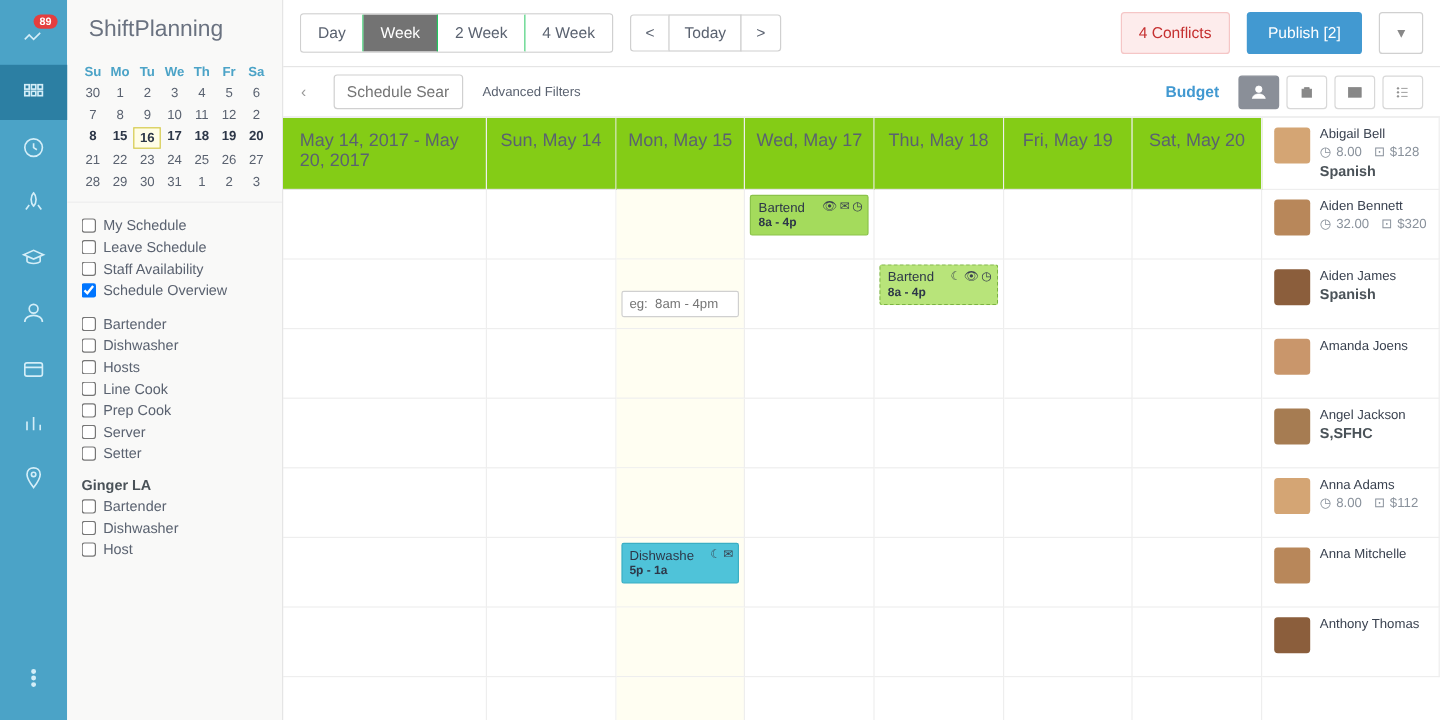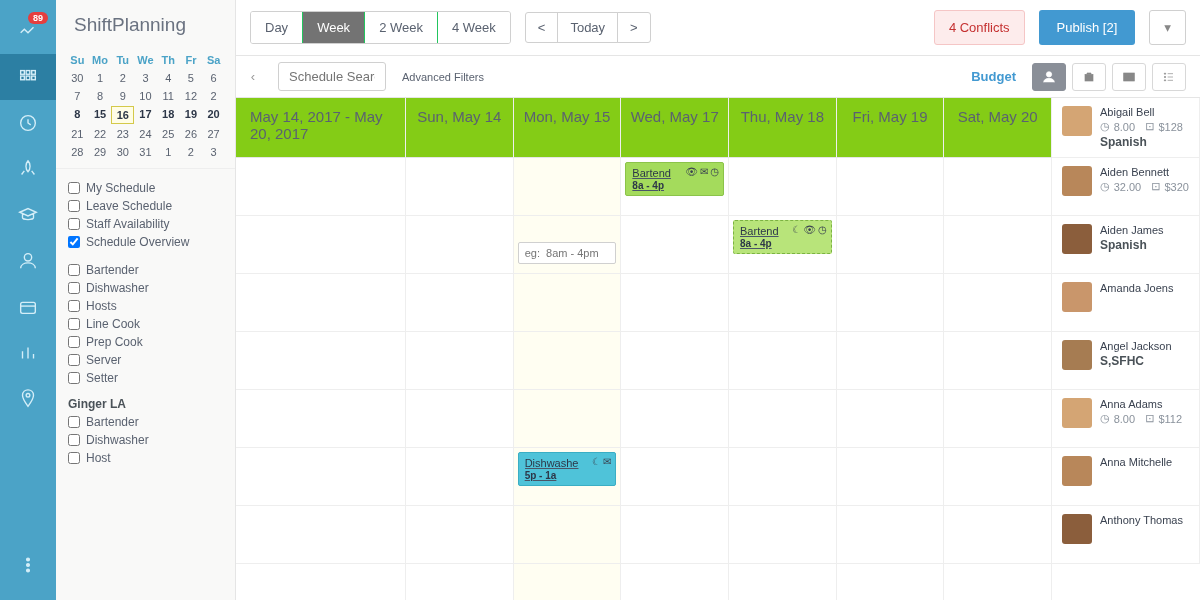--- a/index.html
+++ b/index.html
@@ -55,21 +55,21 @@
 .ticons { display: flex; gap: 6px; }
 .ticon { width: 34px; height: 28px; border: 1px solid #d8d8d8; border-radius: 3px; display: flex; align-items: center; justify-content: center; cursor: pointer; background: #fff; }
 .ticon.on { background: #8a8f98; border-color: #8a8f98; }
 .ticon svg { width: 16px; height: 16px; fill: #888; stroke: #888; }
 .ticon.on svg { fill: #fff; stroke: #fff; }
 
 .grid-wrap { flex: 1; overflow: auto; }
 .sched { display: grid; grid-template-columns: 170px repeat(7, 1fr); }
 .ghead { border-bottom: 1px solid #e5e5e5; border-right: 1px solid #eee; padding: 10px 8px; font-size: 15px; color: #5a6270; text-align: center; background: #84cc16; position: sticky; top: 0; z-index: 2; }
 .ghead.first { text-align: left; padding-left: 14px; }
-.gcell { border-bottom: 1px solid #eee; border-right: 1px solid #eee; min-height: 58px; padding: 4px; position: relative; text-decoration: underline; }
+.gcell { border-bottom: 1px solid #eee; border-right: 1px solid #eee; min-height: 58px; padding: 4px; position: relative; }
 .gcell.tue { background: #fffef2; }
 .person { display: flex; gap: 8px; padding: 8px 10px; border-bottom: 1px solid #eee; border-right: 1px solid #eee; }
 .avatar { width: 30px; height: 30px; border-radius: 3px; background: linear-gradient(135deg,#c4a878,#8b6f47); flex-shrink: 0; }
 .pinfo { font-size: 12px; }
 .pname { color: #3a4250; font-size: 11px; margin-bottom: 2px; }
 .pmeta { color: #8a929c; font-size: 11px; display: flex; align-items: center; gap: 4px; }
 .ptag { font-weight: 700; color: #4a5258; margin-top: 2px; font-size: 12px; }
 
 .shift { border-radius: 2px; padding: 4px 6px; font-size: 11px; position: relative; }
 .shift.green { background: #a4db5c; border: 1px solid #8bc34a; }

